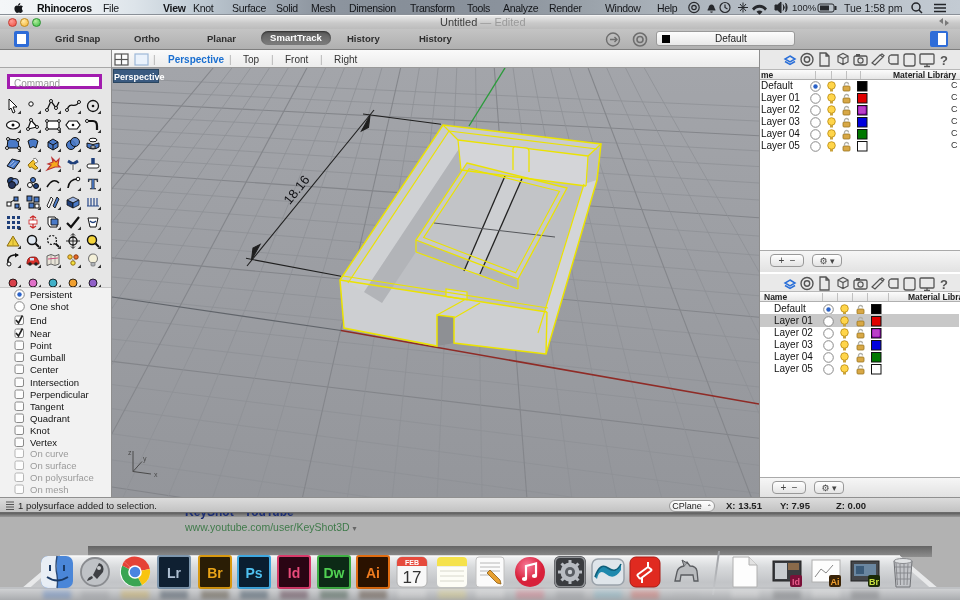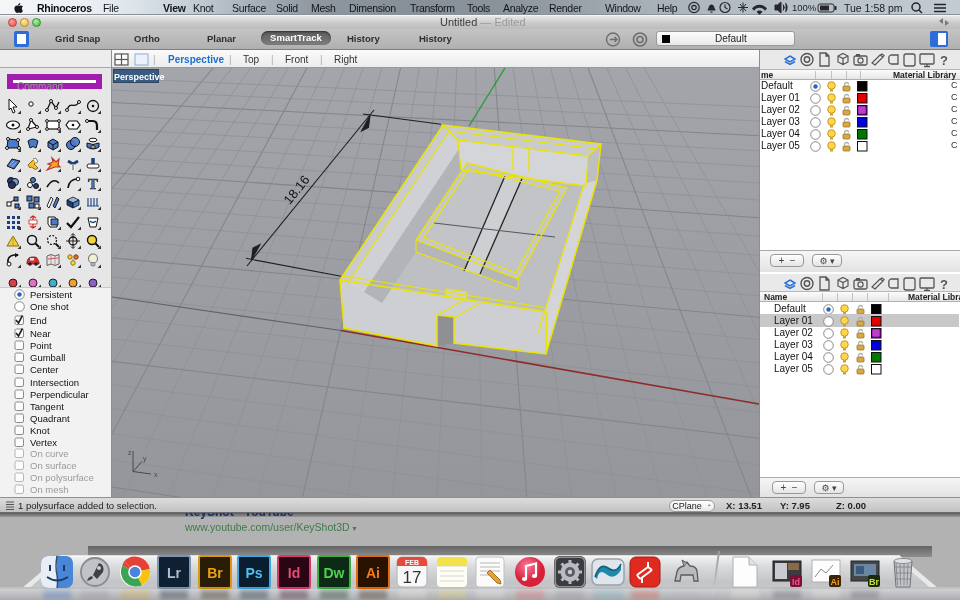--- a/index.html
+++ b/index.html
@@ -212,21 +212,21 @@
         <line x1="133" y1="471.5" x2="142" y2="461.5"></line>
         <line x1="133" y1="471.5" x2="151" y2="474"></line>
       </g>
 <text x="128" y="455" font-size="7" fill="#4a4a4a">z</text>
 <text x="143" y="461" font-size="7" fill="#4a4a4a">y</text>
 <text x="154" y="477" font-size="7" fill="#4a4a4a">x</text>
     </svg>
     <div class="abs" style="left:113px;top:69px;width:46px;height:14px;background:#3a5a80;color:#fff;font-size:9px;font-weight:bold;line-height:14px;text-align:center;border:1px solid #2a4660;box-sizing:border-box">Perspective</div>
     <div class="abs" style="left:0;top:50px;width:112px;height:447px;background:#e6e6e6;border-right:1px solid #8e8e8e;box-sizing:border-box"></div>
     <div class="abs" style="left:0;top:50px;width:111px;height:18px;background:#ededed;border-bottom:1px solid #a8a8a8;box-sizing:border-box"></div>
-    <div class="abs" style="left:7px;top:74px;width:95px;height:15px;background:#fff;border:6px solid #a21caf;box-sizing:border-box;font-size:10px;color:#999;padding-left:4px;line-height:13px">Command</div>
+    <div class="abs" style="left:7px;top:74px;width:95px;height:15px;background:#fff;border:3px solid #a21caf;box-sizing:border-box;font-size:10px;color:#999;padding-left:4px;line-height:13px">Command</div>
     <svg class="abs" style="left:5px;top:97.5px" width="17" height="17" viewBox="0 0 17 17">
       <path d="M4 1 L12 9 L8 9 L10 14 L8 15 L6 10 L4 12 Z" fill="#fff" stroke="#111" stroke-width="1"></path>
       <polygon points="12.5,16 16,16 16,12.5" fill="#333"></polygon>
     </svg>
     <svg class="abs" style="left:25px;top:97.5px" width="17" height="17" viewBox="0 0 17 17">
       <circle cx="6" cy="6" r="2.2" fill="#fff" stroke="#111"></circle>
       <polygon points="12.5,16 16,16 16,12.5" fill="#333"></polygon>
     </svg>
     <svg class="abs" style="left:45px;top:97.5px" width="17" height="17" viewBox="0 0 17 17">
       <path d="M2 12 L6 3 L11 10 L14 4" fill="none" stroke="#111" stroke-width="1.3"></path>

